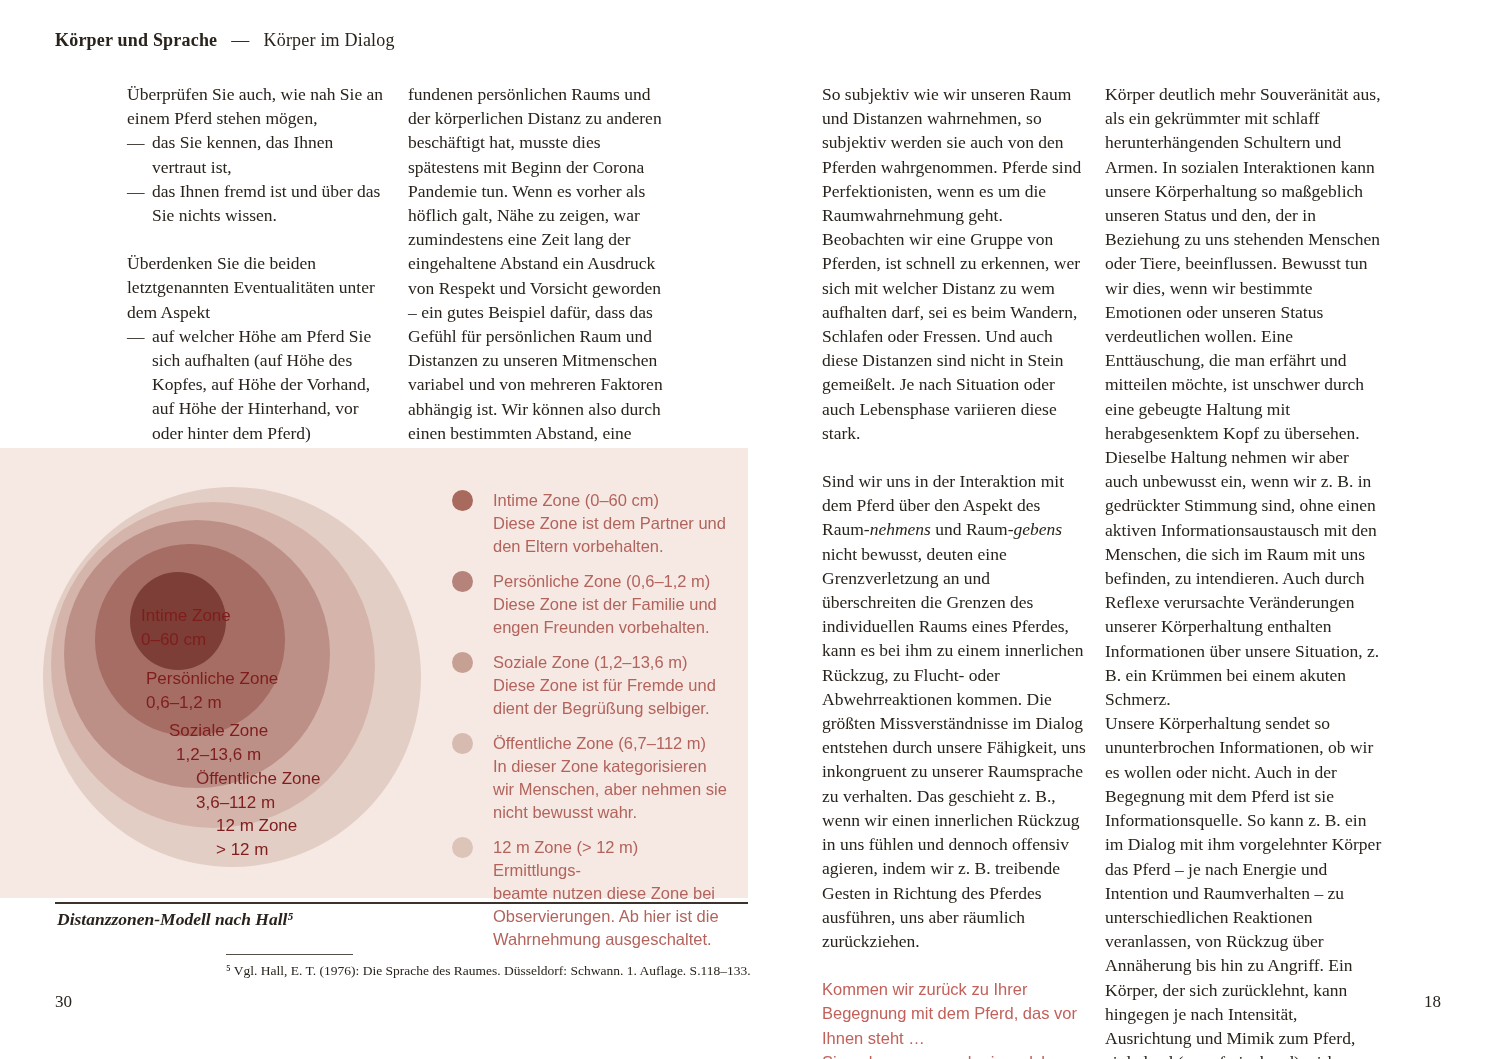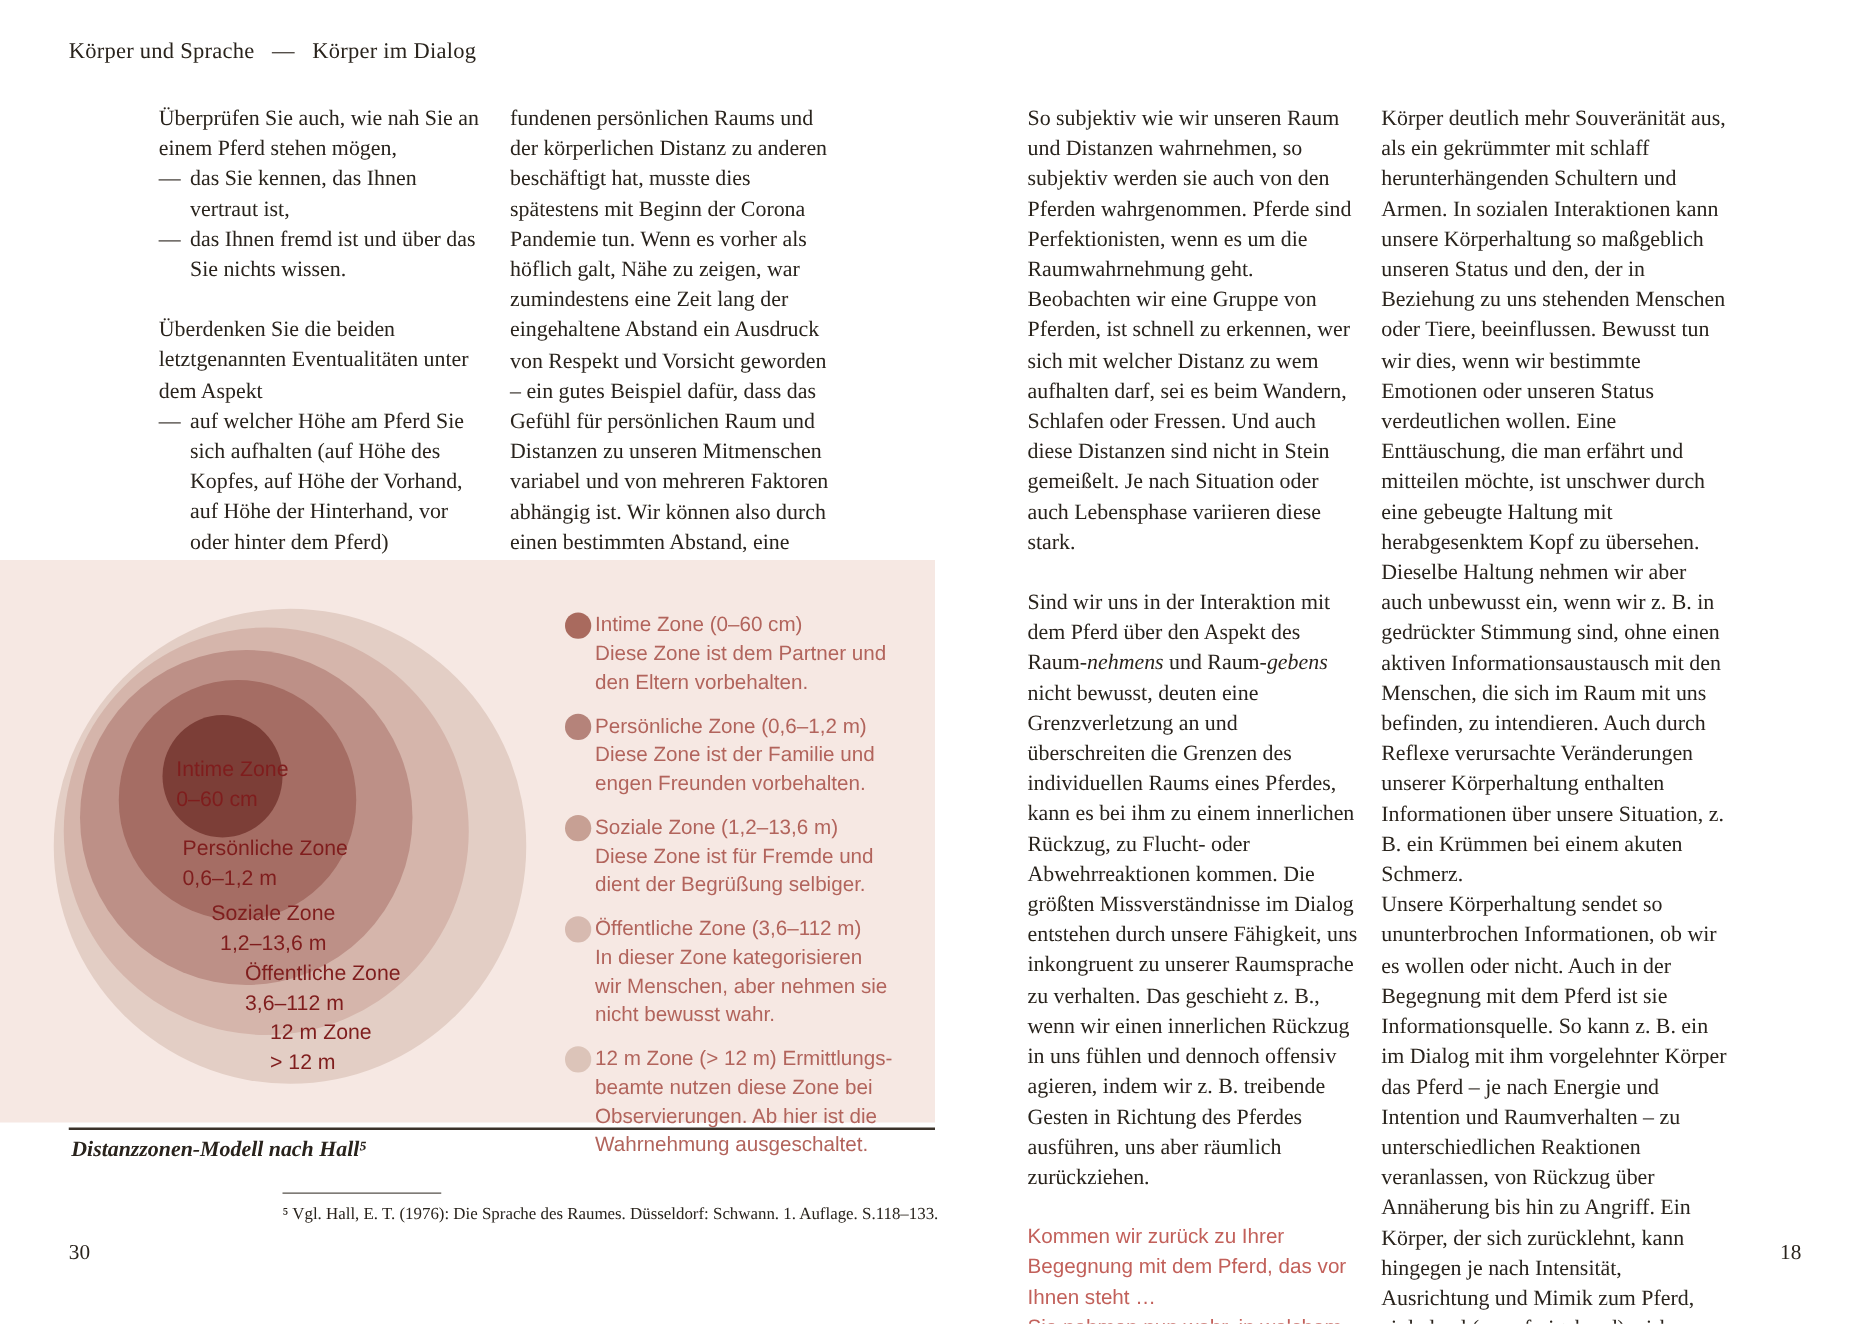--- a/index.html
+++ b/index.html
@@ -3,21 +3,21 @@
 <meta charset="utf-8">
 <style>
   html,body{margin:0;padding:0;}
   body{
     width:1500px;height:1059px;position:relative;overflow:hidden;
     background:#ffffff;color:#29231c;
     font-family:"Liberation Serif", serif;
   }
   
   .header{position:absolute;left:55px;top:30px;font-size:18px;letter-spacing:.2px;}
-  .header .bold{font-weight:normal;margin-top:48px;}
+  .header .bold{font-weight:bold;margin-top:48px;}
   .header .sep{margin:0 14px;}
   
   .col{position:absolute;font-size:17.5px;line-height:24.2px;}
   .col p{margin:0;}
   .col .gap{margin-top:24px;}
   .li{padding-left:25px;text-indent:-25px;}
   .li .dash{display:inline-block;width:25px;text-indent:0;}
   em{font-style:italic;}
   .sans-red{
     font-family:"Liberation Sans",sans-serif;
@@ -35,21 +35,21 @@
     position:absolute;color:#7f1d1d;
     font-family:"Liberation Sans",sans-serif;font-size:17px;line-height:24px;
     white-space:pre-line;
   }
   .zl-0{left:141px;top:156px;}
   .zl-1{left:146px;top:219px;}
   .zl-2{left:169px;top:271px;text-align:center;}
   .zl-3{left:196px;top:319px;}
   .zl-4{left:216px;top:366px;}
   .legend{position:absolute;left:452px;top:41px;width:276px;display:flex;flex-direction:column;gap:12px;}
-  .legend-item{display:flex;gap:3px;}
+  .legend-item{display:flex;gap:20px;}
   .legend-dot{width:21px;height:21px;border-radius:50%;flex:none;margin-top:1px;}
   .legend-text{
     font-family:"Liberation Sans",sans-serif;font-size:16.5px;line-height:23px;
     color:#b2645c;white-space:pre-line;
   }
   
   .rule{position:absolute;left:55px;top:902px;width:693px;height:2px;background:#3b332b;}
   .caption{position:absolute;left:57px;top:909px;font-size:17.5px;font-weight:bold;font-style:italic;}
   .fn-rule{position:absolute;left:226px;top:954px;width:127px;height:1px;background:#55504a;}
   .footnote{position:absolute;left:226px;top:962px;font-size:13.5px;line-height:18px;}
@@ -111,21 +111,21 @@
 engen Freunden vorbehalten.</span>
     </div>
     <div class="legend-item">
       <span class="legend-dot" style="background-color: rgb(199, 160, 148);"></span>
       <span class="legend-text">Soziale Zone (1,2–13,6 m)
 Diese Zone ist für Fremde und
 dient der Begrüßung selbiger.</span>
     </div>
     <div class="legend-item">
       <span class="legend-dot" style="background-color: rgb(215, 186, 176);"></span>
-      <span class="legend-text">Öffentliche Zone (3,6–112 m)
+      <span class="legend-text">Öffentliche Zone (6,7–112 m)
 In dieser Zone kategorisieren
 wir Menschen, aber nehmen sie
 nicht bewusst wahr.</span>
     </div>
     <div class="legend-item">
       <span class="legend-dot" style="background-color: rgb(220, 196, 185);"></span>
       <span class="legend-text">12 m Zone (&gt; 12 m) Ermittlungs-
 beamte nutzen diese Zone bei
 Observierungen. Ab hier ist die
 Wahrnehmung ausgeschaltet.</span>

